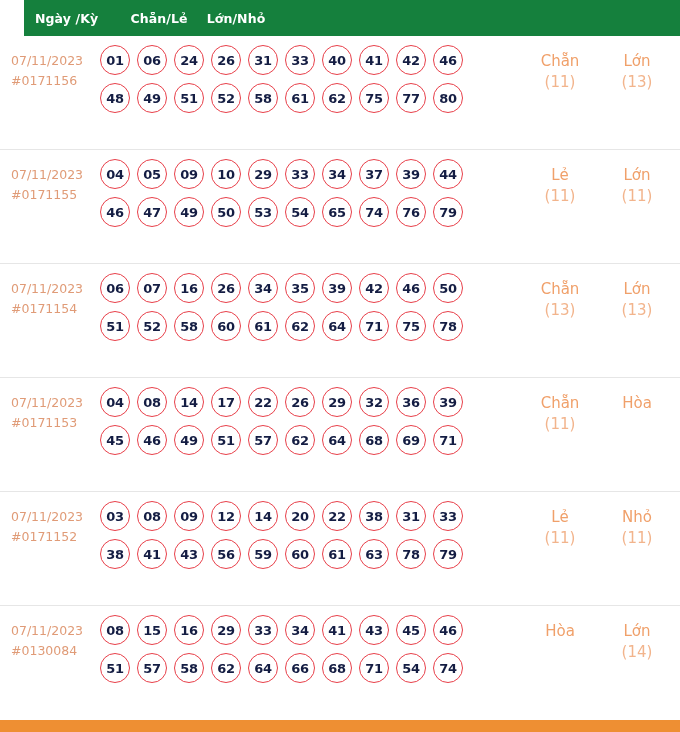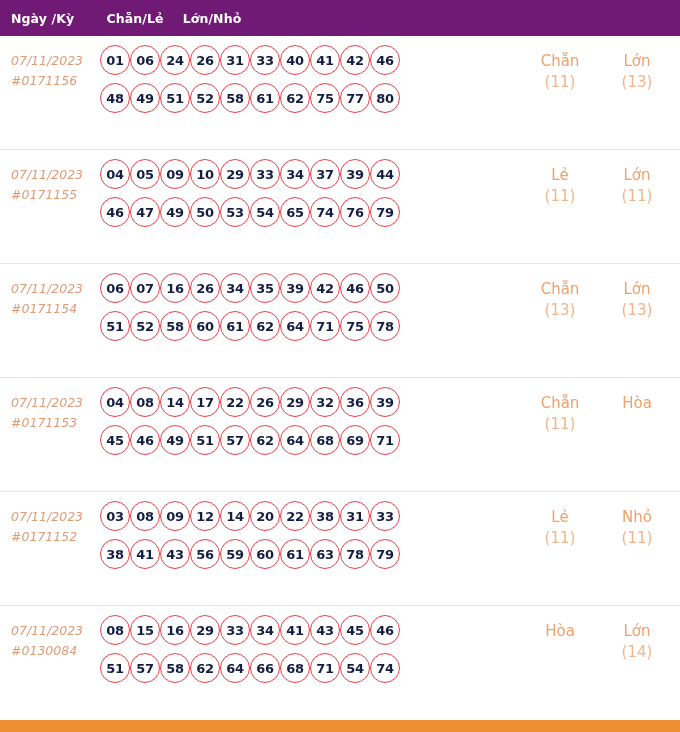--- a/index.html
+++ b/index.html
@@ -15,22 +15,23 @@
     width: 680px;
     height: 732px;
     background: #ffffff;
   }
 
   
   .table-header {
     display: flex;
     align-items: center;
     height: 36px;
-    background: #701a75;
+    background: #15803d;
     color: #ffffff;
+    margin-left: 24px;
   }
   .th {
     font-size: 12.5px;
     font-weight: bold;
     letter-spacing: 0.1px;
     white-space: nowrap;
   }
   .th-date    { width: 95px; padding-left: 11px; }
   .th-result  { flex: 1 1 auto; padding-left: 11px; }
   .th-parity  { width: 80px; text-align: center; }
@@ -47,31 +48,30 @@
   }
   .row:last-child { border-bottom: none; }
 
   .cell-date {
     width: 95px;
     padding: 15px 0 0 11px;
     color: #e09b77;
     font-size: 12.5px;
     line-height: 20px;
     white-space: nowrap;
-    font-style: italic;
   }
   .date-line, .code-line { display: block; }
 
   .cell-result {
     flex: 1 1 auto;
     padding: 9px 0 0 5px;
   }
   .ball-line {
     display: flex;
-    gap: 0;
+    gap: 7px;
     margin-bottom: 8px;
   }
   .ball {
     width: 30px;
     height: 30px;
     border: 1.6px solid #e8404a;
     border-radius: 50%;
     background: #ffffff;
     color: #141d43;
     font-size: 13px;

